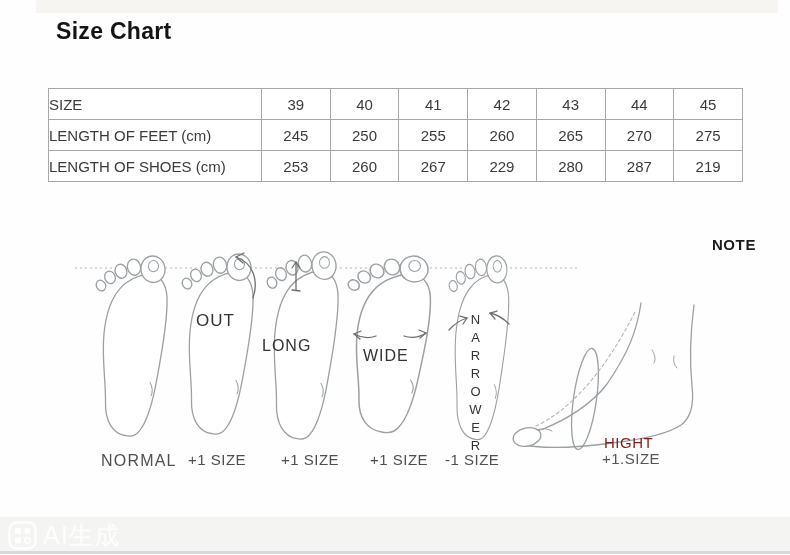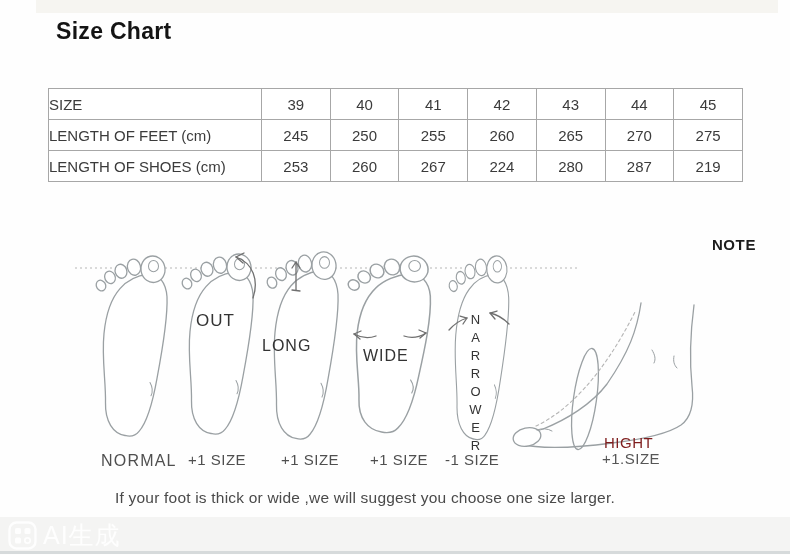--- a/index.html
+++ b/index.html
@@ -71,21 +71,21 @@
         <td>260</td>
         <td>265</td>
         <td>270</td>
         <td>275</td>
       </tr>
       <tr>
         <td class="lbl">LENGTH OF SHOES (cm)</td>
         <td>253</td>
         <td>260</td>
         <td>267</td>
-        <td>224</td>
+        <td>229</td>
         <td>280</td>
         <td>287</td>
         <td>219</td>
       </tr>
     </tbody>
   </table>
 
   <div class="note-heading">NOTE</div>
 
   <svg class="illustration" viewBox="0 0 790 555" fill="none">
@@ -153,21 +153,20 @@
   <span class="fl fl-narrower">NARROWER</span>
 
   <span class="cap cap-0">NORMAL</span>
   <span class="cap cap-1">+1 SIZE</span>
   <span class="cap cap-2">+1 SIZE</span>
   <span class="cap cap-3">+1 SIZE</span>
   <span class="cap cap-4">-1 SIZE</span>
   <span class="cap cap-side1">HIGHT</span>
   <span class="cap cap-side2">+1.SIZE</span>
 
-  <p class="footer-note">If your foot is thick or wide ,we will suggest you  choose one size larger.</p>
 
   <div class="strip-bottom"></div>
   <div class="bottom-line"></div>
 
   <div class="watermark">
     <svg width="29" height="29" viewBox="0 0 29 29" fill="none">
       <rect x="1.5" y="1.5" width="26" height="26" rx="7" stroke="rgba(255,255,255,0.95)" stroke-width="2.4"></rect>
       <rect x="7" y="7" width="6" height="6" rx="1.5" fill="rgba(255,255,255,0.95)"></rect>
       <rect x="16.5" y="7" width="6" height="6" rx="1.5" fill="rgba(255,255,255,0.95)"></rect>
       <rect x="7" y="16.5" width="6" height="6" rx="1.5" fill="rgba(255,255,255,0.95)"></rect>

